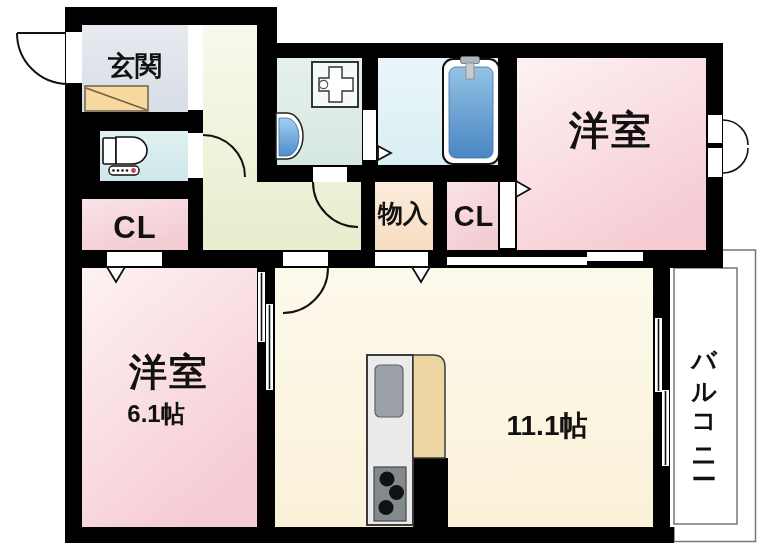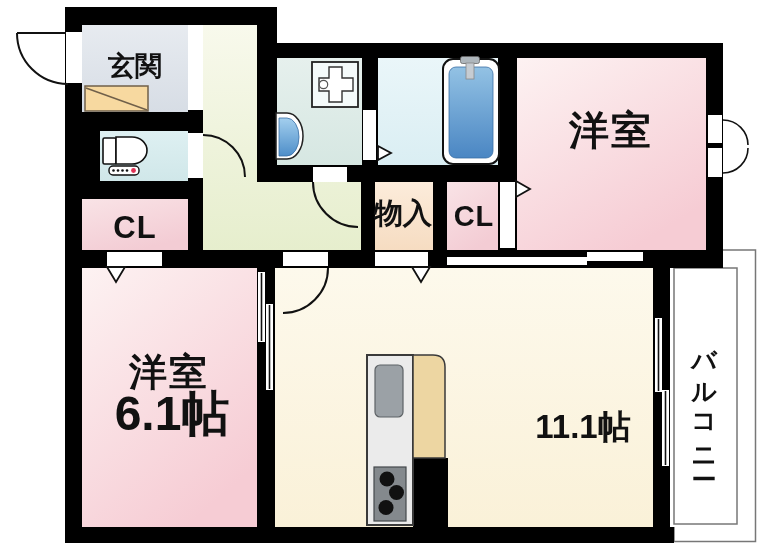--- a/index.html
+++ b/index.html
@@ -3,28 +3,28 @@
 <meta charset="utf-8">
 <style>
   html,body{margin:0;padding:0;background:#ffffff;}
   #plan{position:relative;width:766px;height:553px;background:#ffffff;overflow:hidden;
         font-family:Liberation Sans, sans-serif;}
   #plan svg{position:absolute;left:0;top:0;}
   .label{position:absolute;transform:translate(-50%,-50%);font-weight:700;color:#111;
          white-space:nowrap;line-height:1;}
   .lab-genkan{left:135px;top:66px;font-size:27px;}
   .lab-cl-left{left:135px;top:227px;font-size:31px;letter-spacing:1px;}
-  .lab-monoiri{left:403px;top:213px;font-size:29px;}
+  .lab-monoiri{left:403px;top:213px;font-size:25px;}
   .lab-cl-right{left:474px;top:216px;font-size:29px;letter-spacing:1px;}
   .lab-w45-name{left:611px;top:130px;font-size:40px;letter-spacing:2px;}
   .lab-w45-area{left:613px;top:177px;font-size:35px;}
   .lab-w61-name{left:169px;top:372px;font-size:38px;letter-spacing:2px;}
-  .lab-w61-area{left:172px;top:414px;font-size:48px;}
+  .lab-w61-area{left:156px;top:414px;font-size:24px;}
   .lab-ldk-name{left:542px;top:385px;font-size:31px;letter-spacing:1px;}
-  .lab-ldk-area{left:547px;top:426px;font-size:33px;margin-left:36px;}
+  .lab-ldk-area{left:547px;top:426px;font-size:28px;}
   .lab-balcony{left:704px;top:401px;font-size:25px;writing-mode:vertical-rl;
                transform:translate(-50%,-50%);letter-spacing:5px;}
 </style>
 </head>
 <body>
 
 <div id="plan">
   <svg width="766" height="553" viewBox="0 0 766 553">
     <defs>
       <linearGradient id="gPink" x1="0" y1="0" x2="0.6" y2="1">

